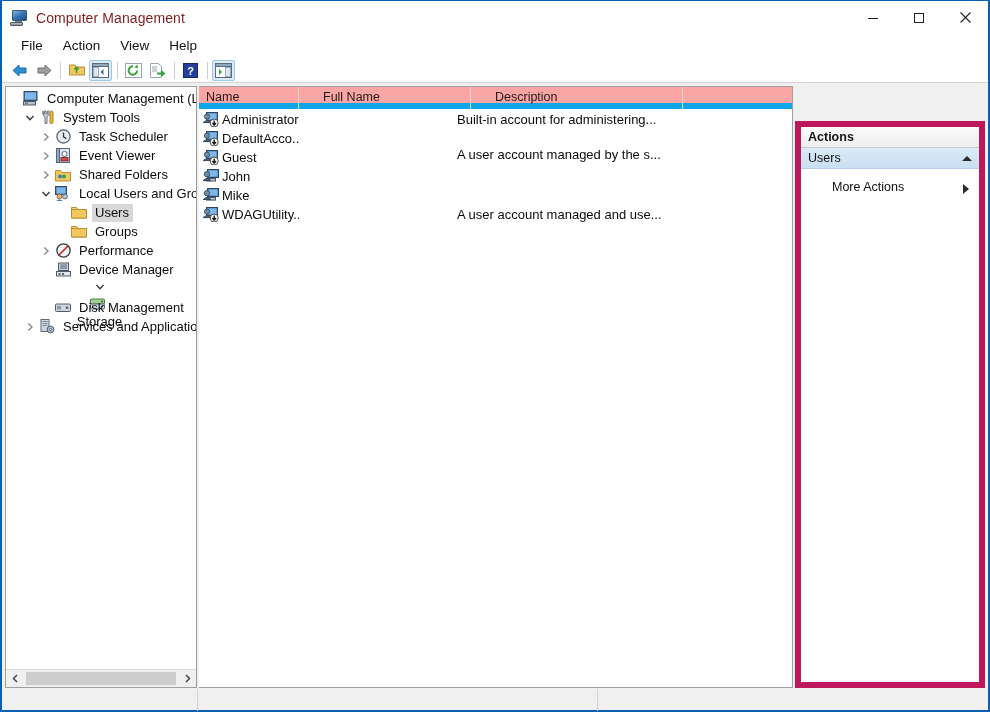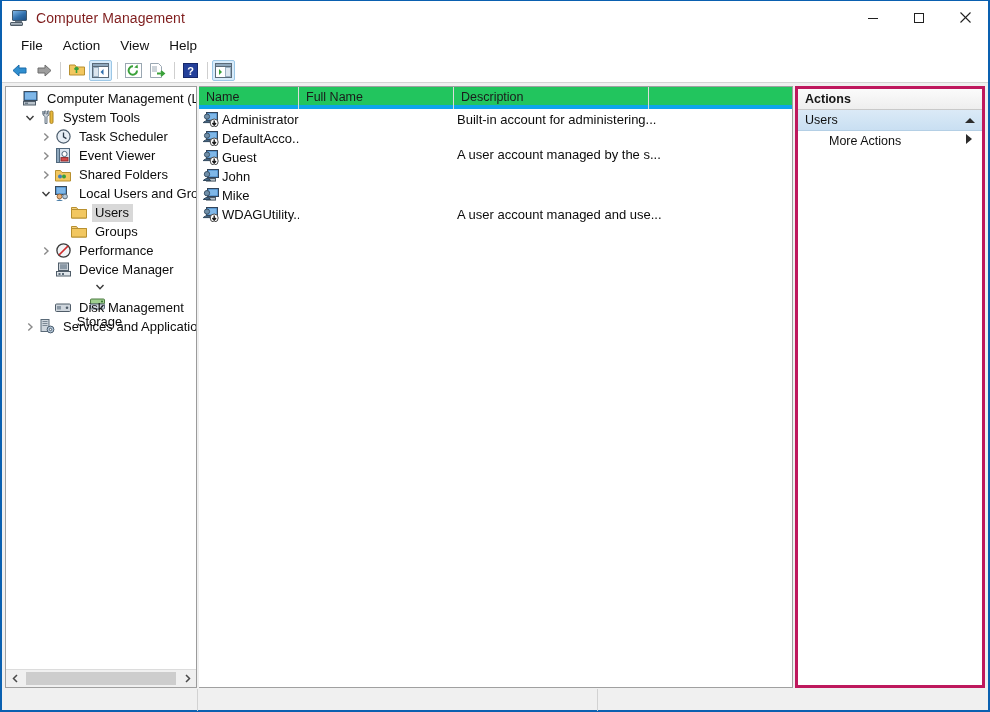--- a/index.html
+++ b/index.html
@@ -175,22 +175,23 @@
     background: #ffffff;
     border: 1px solid #a0a0a0;
     border-left: none;
     margin-left: 2px;
     display: flex; flex-direction: column;
     min-width: 0; min-height: 0;
   }
   #list-header {
     height: 22px; flex: 0 0 22px;
     display: flex;
-    background: #22c55e;
-    border-bottom: 4px solid #0ea5e9;
+    background: #fca5a5;
+    border-bottom: 6px solid #0ea5e9;
+    gap: 17px;
   }
   .col-head {
     font-size: 12.5px; color: #1b1b1b;
     padding: 3px 0 0 7px;
     border-right: 1px solid #dcdcdc;
     height: 22px;
     white-space: nowrap; overflow: hidden;
   }
   #list-body {
     flex: 1 1 auto;
@@ -213,43 +214,44 @@
     margin-right: 3px; position: relative;
   }
   .cell-full { overflow: hidden; }
   .cell-desc { padding-left: 3px; overflow: hidden; }
 
   
   #actions-pane {
     width: 190px; flex: 0 0 190px;
     margin-left: 2px;
     background: #ffffff;
-    border: 3px solid #be185d;
+    border: 6px solid #be185d;
     display: flex; flex-direction: column;
     min-height: 0;
+    margin-top: 35px;
   }
   #actions-title {
     height: 21px; flex: 0 0 21px;
     background: linear-gradient(#fbfbfb,#eeeeee);
     border-bottom: 1px solid #c9c9c9;
     font-size: 12.5px; font-weight: bold; color: #161616;
     padding: 3px 0 0 7px;
   }
   #actions-group {
     height: 21px; flex: 0 0 21px;
     background: linear-gradient(#dbeaf7,#c9dff2);
     border-bottom: 1px solid #b4cfe5;
     display: flex; align-items: center;
     font-size: 12.5px; color: #101010;
     padding: 0 7px 0 7px;
   }
   #actions-group .grp-label { flex: 1 1 auto; }
   .more-row {
     height: 22px;
-    display: flex; align-items: flex-start;
+    display: flex; align-items: flex-end;
     font-size: 12.5px; color: #101010;
     padding-left: 31px; padding-right: 10px;
     margin-top: 3px;
   }
   .more-row .more-label { flex: 1 1 auto; }
 
   
   #statusbar {
     height: 22px; flex: 0 0 22px;
     background: #f0f0f0;

